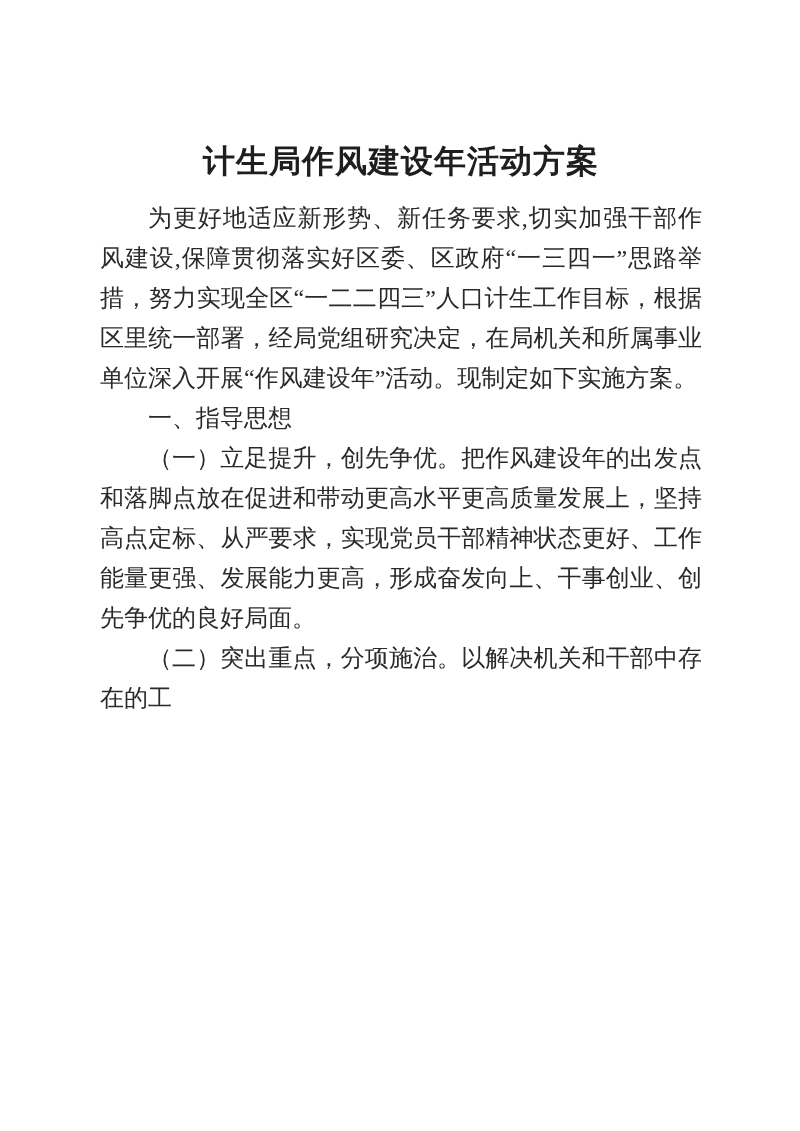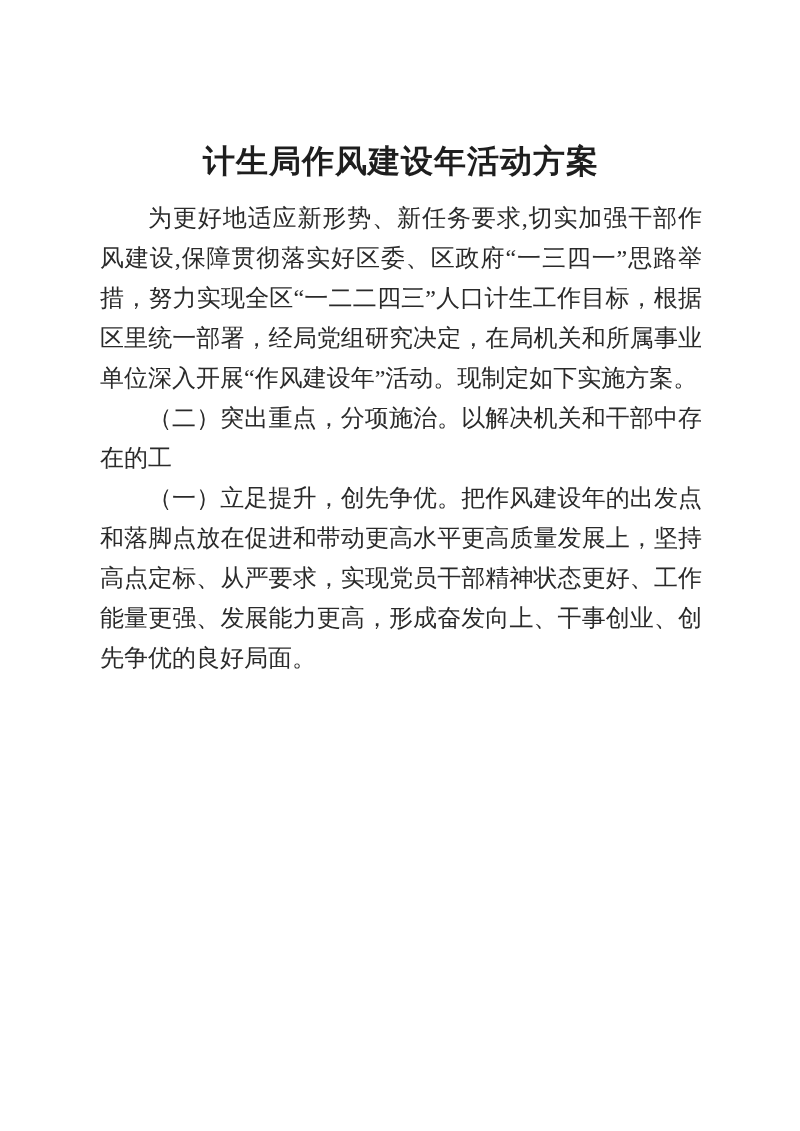--- a/index.html
+++ b/index.html
@@ -53,18 +53,19 @@
   }
 </style>
 </head>
 <body>
 
 <div class="page">
   <div class="content">
     <h1 class="doc-title">计生局作风建设年活动方案</h1>
     <div class="body-text">
       <p>为更好地适应新形势、新任务要求,切实加强干部作风建设,保障贯彻落实好区委、区政府“一三四一”思路举措，努力实现全区“一二二四三”人口计生工作目标，根据区里统一部署，经局党组研究决定，在局机关和所属事业单位深入开展“作风建设年”活动。现制定如下实施方案。</p>
+      <p>一、指导思想</p>
+      <p>（一）立足提升，创先争优。把作风建设年的出发点和落脚点放在促进和带动更高水平更高质量发展上，坚持高点定标、从严要求，实现党员干部精神状态更好、工作能量更强、发展能力更高，形成奋发向上、干事创业、创先争优的良好局面。</p>
       <p>（二）突出重点，分项施治。以解决机关和干部中存在的工</p>
-      <p>（一）立足提升，创先争优。把作风建设年的出发点和落脚点放在促进和带动更高水平更高质量发展上，坚持高点定标、从严要求，实现党员干部精神状态更好、工作能量更强、发展能力更高，形成奋发向上、干事创业、创先争优的良好局面。</p>
     </div>
   </div>
   <div class="page-footer">第1页 共7页</div>
 </div>
 
 </body></html>

